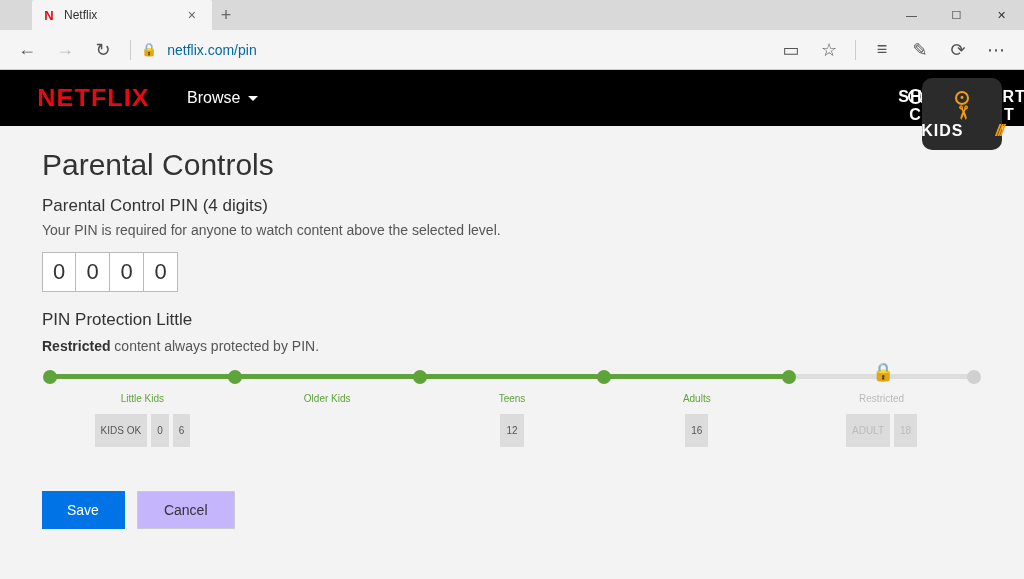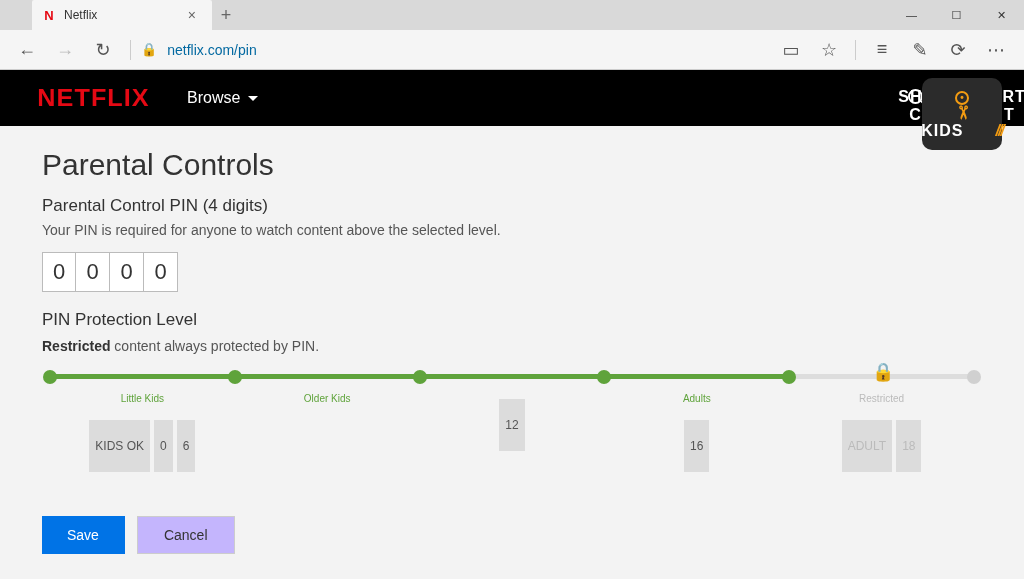--- a/index.html
+++ b/index.html
@@ -59,21 +59,21 @@
     .tick.active { background: #5fa33b; }
     .tick.inactive { background: #d0d0d0; }
     .lock-tick { position: absolute; top: -13px; left: 90%; margin-left: -9px; color: #d0d0d0; font-size: 18px; }
     
     .labels-row { display: flex; margin-top: 14px; }
     .lbl-col { flex: 1; text-align: center; }
     .lbl-col.dim { color: #bbb; }
     .lbl-name { color: #5fa33b; font-size: 10px; margin-bottom: 10px; }
     .lbl-col.dim .lbl-name { color: #bbb; }
     .badge-row { display: flex; gap: 4px; justify-content: center; }
-    .badge { background: #dcdcdc; color: #555; font-size: 12px; padding: 19px 6px; margin-top: 6px; }
+    .badge { background: #dcdcdc; color: #555; font-size: 10px; padding: 11px 6px; }
     .lbl-col.dim .badge { color: #bbb; }
     
     .btn-row { margin-top: 34px; display: flex; gap: 12px; }
     .btn { padding: 10px 26px; font-size: 14px; border: none; cursor: pointer; }
     .btn-primary { background: #0073e6; color: #fff; padding-left: 25px; }
     .btn-secondary { background: #c4b5fd; color: #333; border: 1px solid #ccc; }
     
     
     .watermark { position: absolute; top: 78px; right: 22px; width: 80px; height: 72px; background: #2b2b2b; border-radius: 10px; display: flex; flex-direction: column; align-items: center; justify-content: center; color: #fff; font-weight: 900; font-size: 16px; line-height: 1; gap: 0; }
     .watermark .wm-row { display: flex; align-items: flex-end; letter-spacing: 1px; gap: 32px; }
@@ -137,21 +137,21 @@
       <h2 class="sub-title">Parental Control PIN (4 digits)</h2>
       <p class="desc">Your PIN is required for anyone to watch content above the selected level.</p>
 
       <div class="pin-row">
         <input class="pin-box" maxlength="1" value="0" style="">
         <input class="pin-box" maxlength="1" value="0" style="">
         <input class="pin-box" maxlength="1" value="0" style="">
         <input class="pin-box" maxlength="1" value="0" style="">
       </div>
 
-      <h2 class="level-title">PIN Protection Level</h2>
+      <h2 class="level-title">PIN Protection Little</h2>
       <p class="level-desc">
         <b>Restricted</b><span> content always protected by PIN.</span>
       </p>
 
       <div class="slider-wrap">
         <div class="track">
           <div class="track-fill"></div>
           <div class="track-rest"></div>
           <div class="tick active" style="left:0%"></div>
           <div class="tick active" style="left:20%"></div>
@@ -167,20 +167,21 @@
               <div class="badge-row">
                 <span class="badge">KIDS OK</span>
                 <span class="badge">0</span>
                 <span class="badge">6</span>
               </div>
             </div>
             <div class="lbl-col">
               <div class="lbl-name">Older Kids</div>
             </div>
             <div class="lbl-col">
+              <div class="lbl-name">Teens</div>
               <div class="badge-row">
                 <span class="badge">12</span>
               </div>
             </div>
             <div class="lbl-col">
               <div class="lbl-name">Adults</div>
               <div class="badge-row">
                 <span class="badge">16</span>
               </div>
             </div>

